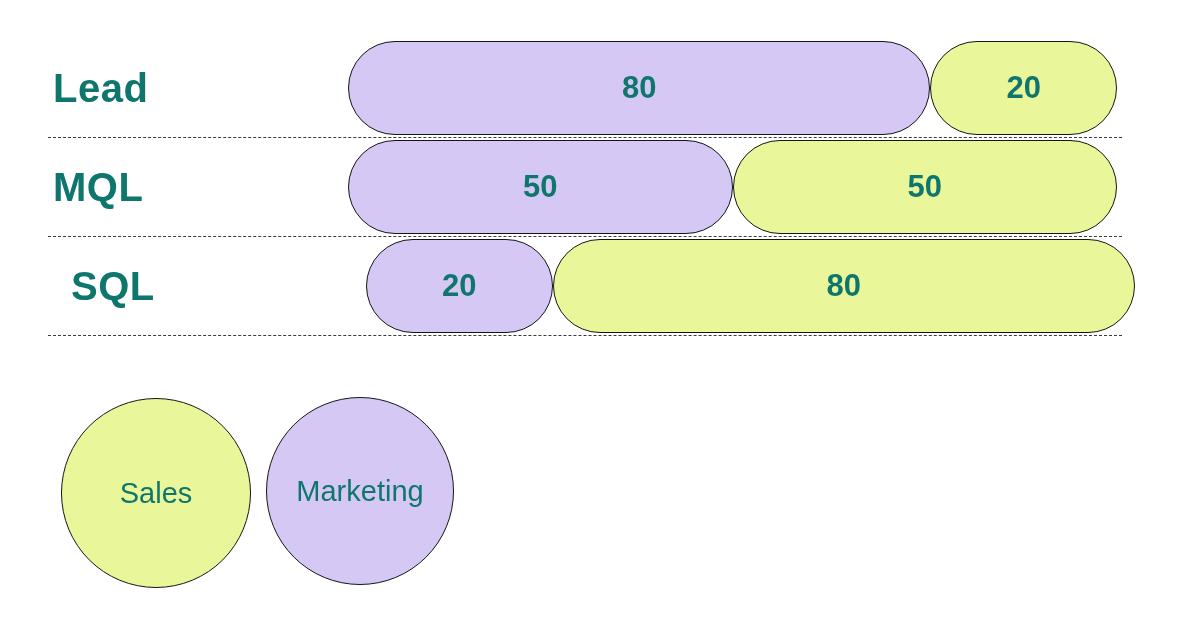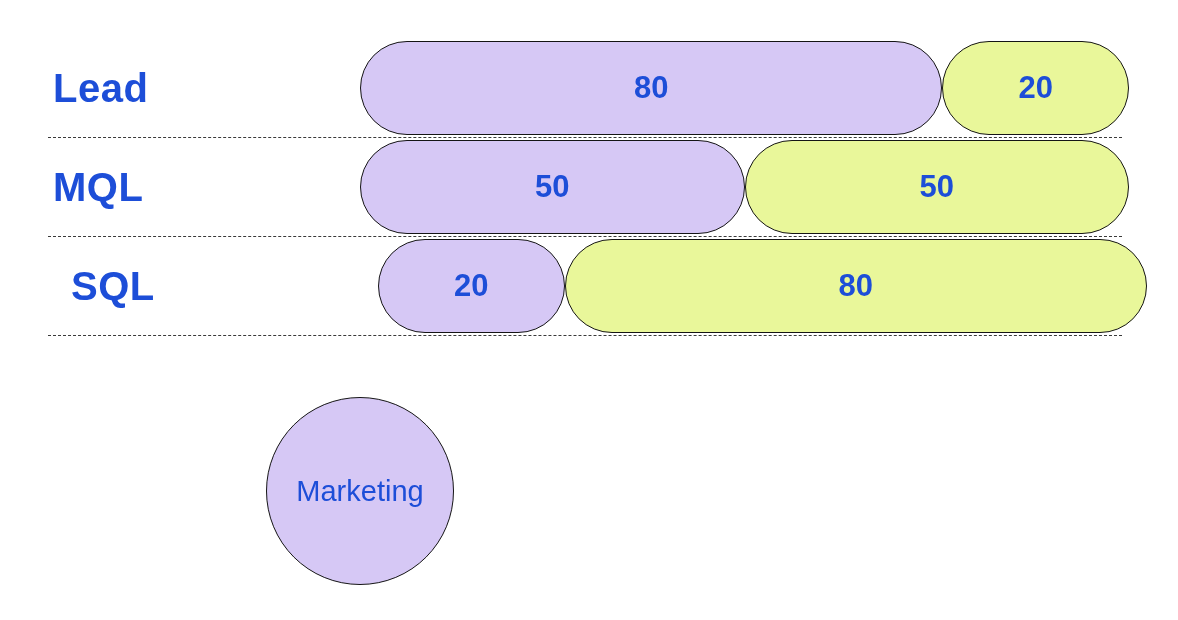--- a/index.html
+++ b/index.html
@@ -7,21 +7,21 @@
     padding: 0;
     background: #ffffff;
     font-family: "Liberation Sans", sans-serif;
   }
   .canvas {
     position: relative;
     width: 1178px;
     height: 620px;
     background: #ffffff;
     overflow: hidden;
-    color: #1d4ed8;
+    color: #0f766e;
   }
   
   .sep {
     position: absolute;
     left: 48px;
     width: 1074px;
     height: 0;
     border-top: 1px dashed #3a3a3a;
     z-index: 0;
   }
@@ -33,21 +33,21 @@
     display: flex;
     align-items: center;
     font-size: 40px;
     font-weight: 700;
     letter-spacing: 0.5px;
     z-index: 2;
   }
   
   .bar-row {
     position: absolute;
-    left: 360px;
+    left: 348px;
     width: 769px;
     height: 94px;
     display: flex;
     gap: 0;
     z-index: 1;
   }
   .seg {
     flex-basis: 0;
     height: 100%;
     box-sizing: border-box;
@@ -116,17 +116,20 @@
 
   <div class="bar-row r2">
     <div class="seg" style="flex-grow: 28; background: rgb(214, 200, 245);">
       <span>20</span>
     </div>
     <div class="seg" style="flex-grow: 88; background: rgb(233, 247, 154);">
       <span>80</span>
     </div>
   </div>
 
+  <div class="legend-circle legend-sales" style="background: rgb(233, 247, 154);">
+    <span>Sales</span>
+  </div>
   <div class="legend-circle legend-marketing" style="background: rgb(214, 200, 245);">
     <span>Marketing</span>
   </div>
 
 </div>
 
 </body></html>

